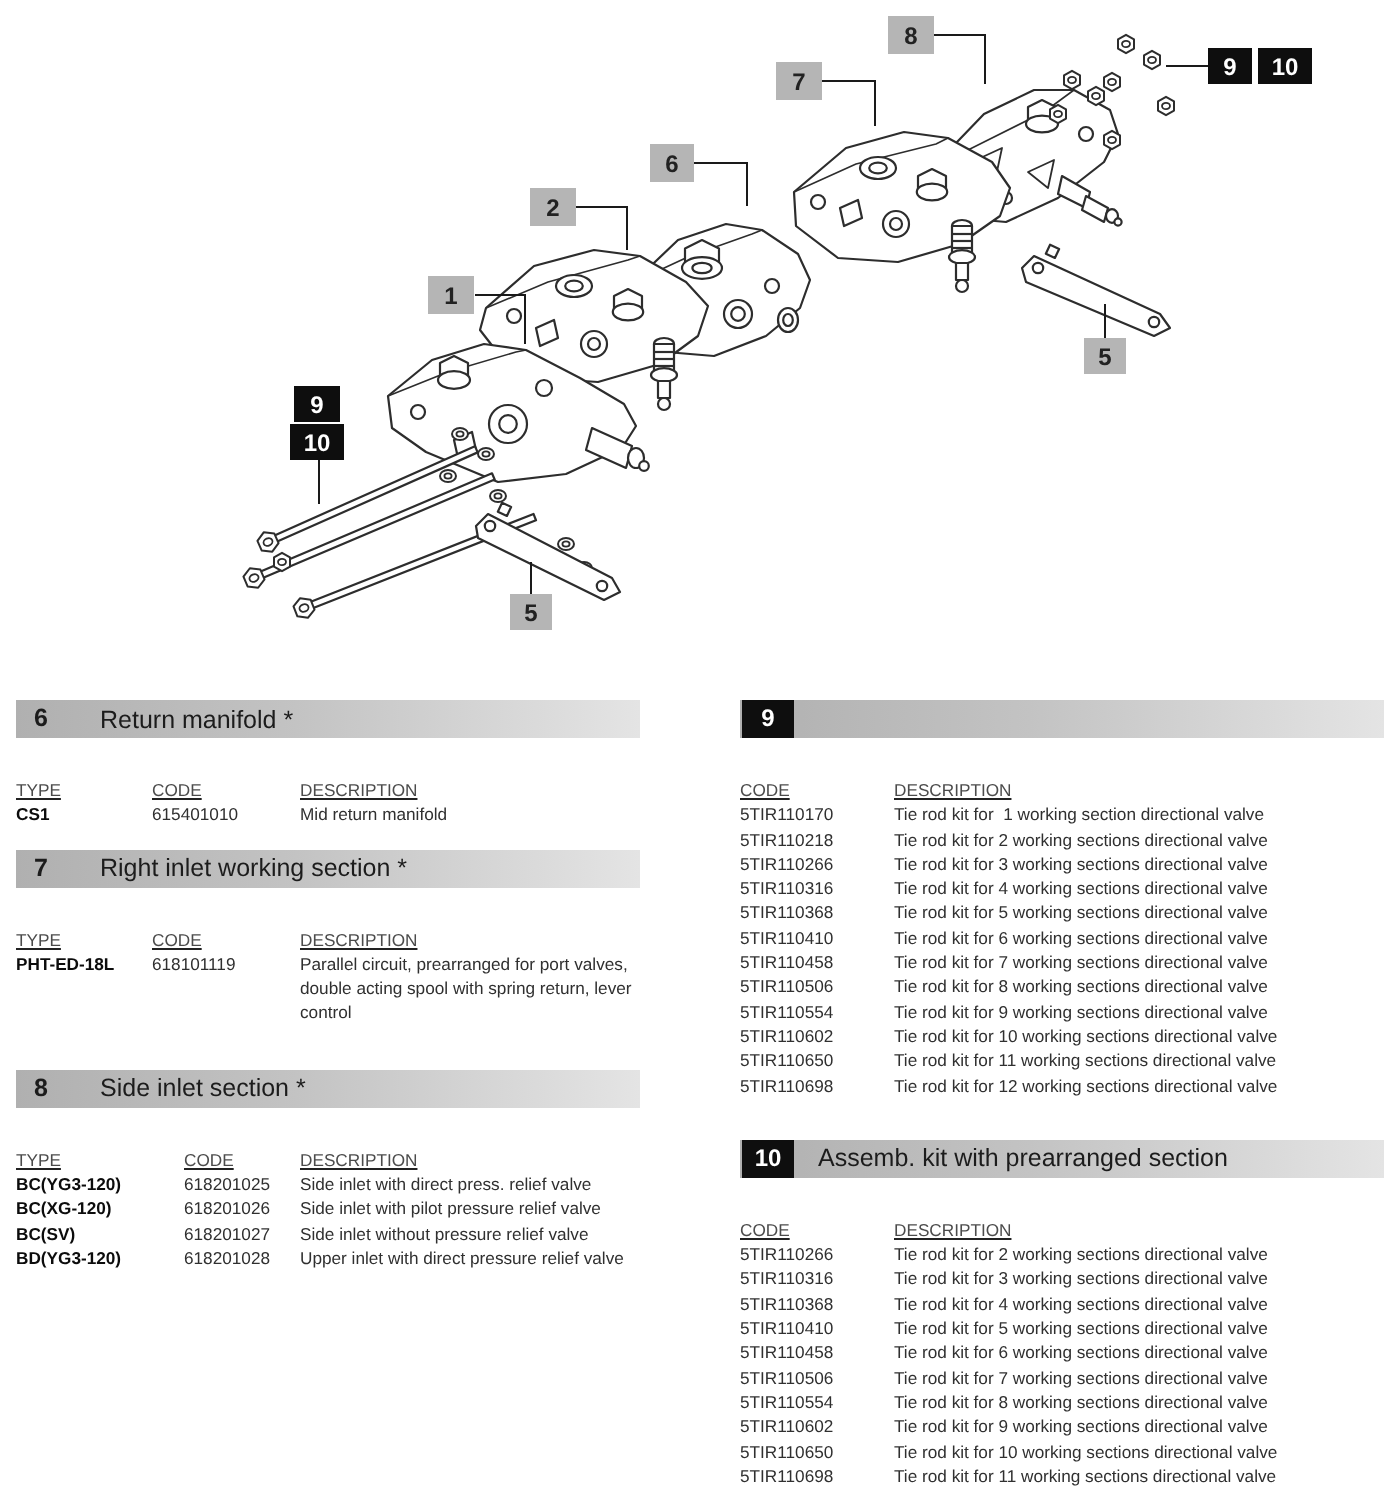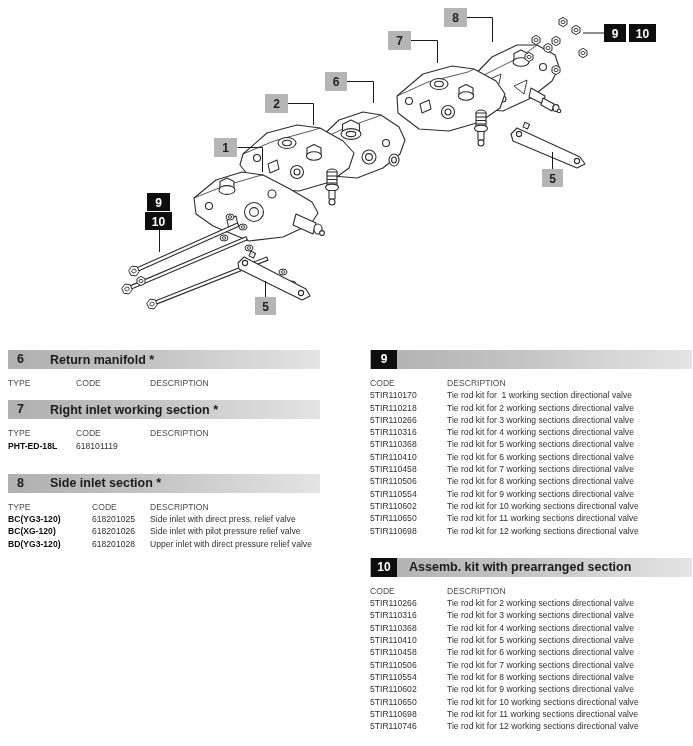--- a/index.html
+++ b/index.html
@@ -9,27 +9,27 @@
   
   .col{position:absolute;}
   .col-left{left:8px;top:350px;width:312px;}
   .col-right{left:370px;top:350px;width:322px;}
   
   .sec-bar{position:relative;height:19px;
            background:linear-gradient(90deg,#b0b0b0 0%,#c3c3c3 45%,#e4e4e4 100%);}
   .sec-bar .num{position:absolute;left:9px;top:2px;font-size:12.5px;font-weight:bold;color:#1c1c1c;}
   .sec-bar .numbox{position:absolute;left:1px;top:0;min-width:24px;height:19px;background:#0e0e0e;
            color:#fff;font-size:12px;font-weight:bold;text-align:center;line-height:19px;padding:0 1px;}
-  .sec-bar .title{position:absolute;top:2.5px;font-size:12.5px;font-weight:bold;color:#1c1c1c;white-space:nowrap;}
+  .sec-bar .title{position:absolute;top:2.5px;font-size:12.5px;font-weight:normal;color:#1c1c1c;white-space:nowrap;}
   .col-left .sec-bar .title{left:42px;}
   .col-right .sec-bar .title{left:39px;}
   
   .trow{display:flex;align-items:flex-start;}
   .tcell{font-size:8.6px;line-height:12.3px;white-space:pre-wrap;color:#303030;}
-  .thead{margin-top:8px;}
+  .thead{margin-top:20px;text-decoration:underline;}
   .thead .tcell{color:#4c4c4c;font-weight:normal;}
   .c-type{width:68px;flex:none;font-weight:bold;color:#0c0c0c;}
   .c-code{width:74px;flex:none;}
   .c-desc{flex:1;}
   .sec8 .c-type{width:84px;}
   .sec8 .c-code{width:58px;}
   .col-right .c-code{width:77px;flex:none;}
   #sec7{margin-top:11px;}
   #sec8{margin-top:22px;}
   #sec10{margin-top:21px;}
@@ -261,36 +261,44 @@
     <section class="sec" id="sec6">
       <div class="sec-bar">
         <span class="num">6</span>
         <span class="title">Return manifold *</span>
       </div>
       <div class="thead trow">
         <span class="tcell c-type">TYPE</span>
         <span class="tcell c-code">CODE</span>
         <span class="tcell c-desc">DESCRIPTION</span>
       </div>
+      <div class="tbody">
+          <div class="trow">
+            <span class="tcell c-type">CS1</span>
+            <span class="tcell c-code">615401010</span>
+            <span class="tcell c-desc">Mid return manifold</span>
+          </div>
+        </div>
     </section>
 
     <section class="sec" id="sec7">
       <div class="sec-bar">
         <span class="num">7</span>
         <span class="title">Right inlet working section *</span>
       </div>
       <div class="thead trow">
         <span class="tcell c-type">TYPE</span>
         <span class="tcell c-code">CODE</span>
         <span class="tcell c-desc">DESCRIPTION</span>
       </div>
       <div class="tbody">
           <div class="trow">
             <span class="tcell c-type">PHT-ED-18L</span>
             <span class="tcell c-code">618101119</span>
+            <span class="tcell c-desc">Parallel circuit, prearranged for port valves, double acting spool with spring return, lever control</span>
           </div>
         </div>
     </section>
 
     <section class="sec sec8" id="sec8">
       <div class="sec-bar">
         <span class="num">8</span>
         <span class="title">Side inlet section *</span>
       </div>
       <div class="thead trow">
@@ -303,20 +311,25 @@
             <span class="tcell c-type">BC(YG3-120)</span>
             <span class="tcell c-code">618201025</span>
             <span class="tcell c-desc">Side inlet with direct press. relief valve</span>
           </div>
           <div class="trow">
             <span class="tcell c-type">BC(XG-120)</span>
             <span class="tcell c-code">618201026</span>
             <span class="tcell c-desc">Side inlet with pilot pressure relief valve</span>
           </div>
           <div class="trow">
+            <span class="tcell c-type">BC(SV)</span>
+            <span class="tcell c-code">618201027</span>
+            <span class="tcell c-desc">Side inlet without pressure relief valve</span>
+          </div>
+          <div class="trow">
             <span class="tcell c-type">BD(YG3-120)</span>
             <span class="tcell c-code">618201028</span>
             <span class="tcell c-desc">Upper inlet with direct pressure relief valve</span>
           </div>
         </div>
     </section>
   </div>
 
   <div class="col col-right">
 

